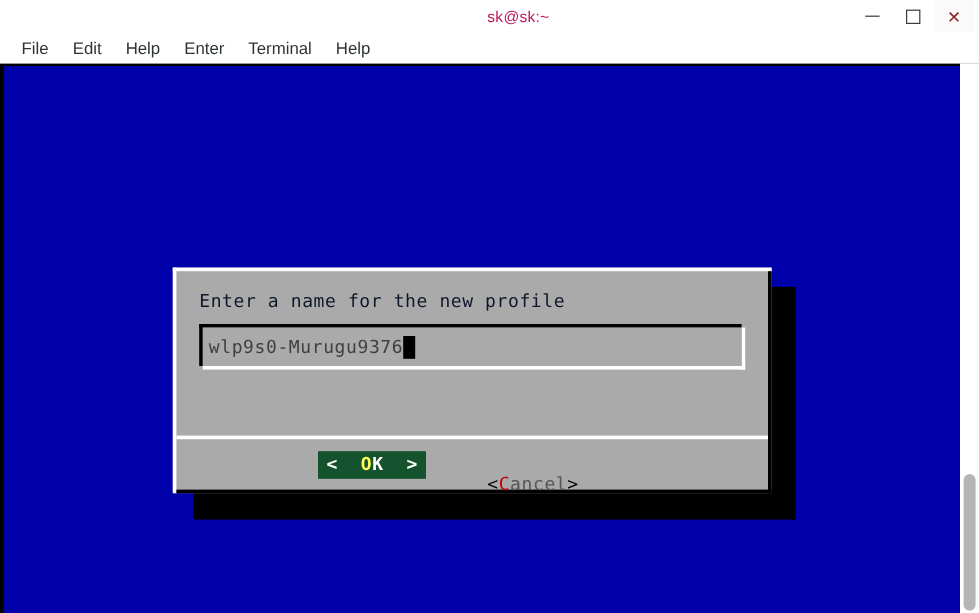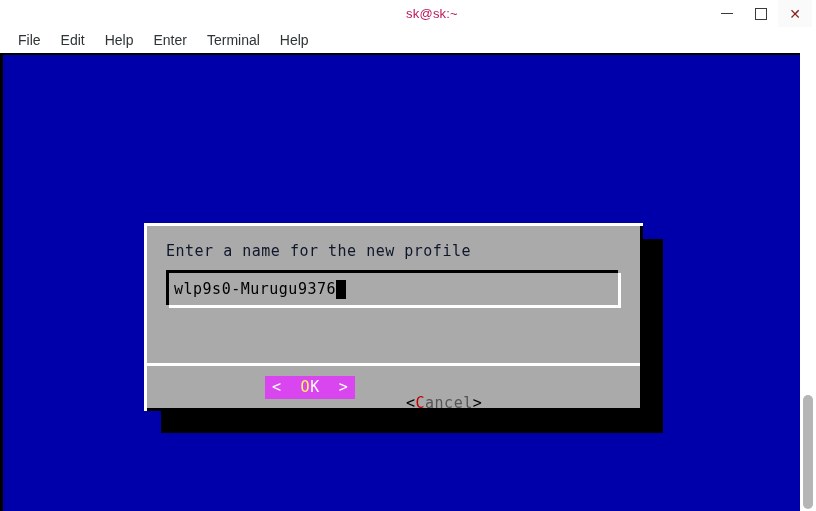--- a/index.html
+++ b/index.html
@@ -233,21 +233,21 @@
     height: 32px;
     background: #aaaaaa;
     display: flex;
     align-items: center;
     padding-left: 5px;
     box-sizing: border-box;
   }
   .input-value {
     font-size: 15px;
     line-height: 20px;
-    color: #000000;
+    color: #404040;
     letter-spacing: 0.5px;
     white-space: pre;
   }
   .cursor-block {
     display: inline-block;
     width: 10px;
     height: 19px;
     background: #000000;
     vertical-align: -4px;
   }
@@ -267,27 +267,27 @@
     top: 143px;
     width: 493px;
     height: 42px;
     display: flex;
     align-items: center;
   }
   .btn-ok {
     position: absolute;
     left: 118px;
     top: 10px;
-    background: #d946ef;
+    background: #14532d;
     padding: 2px 7px;
     font-size: 15px;
     line-height: 19px;
     letter-spacing: 0.5px;
     white-space: pre;
-    font-weight: normal;
+    font-weight: bold;
   }
   .btn-ok .brk { color: #ffffff; }
   .btn-ok .hot { color: #ffff55; }
   .btn-ok .rest { color: #ffffff; }
 
   .btn-cancel {
     position: absolute;
     left: 259px;
     top: 28px;
     font-size: 15px;

